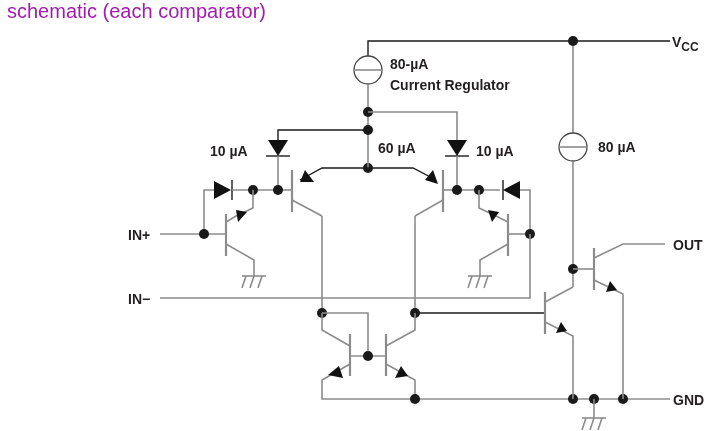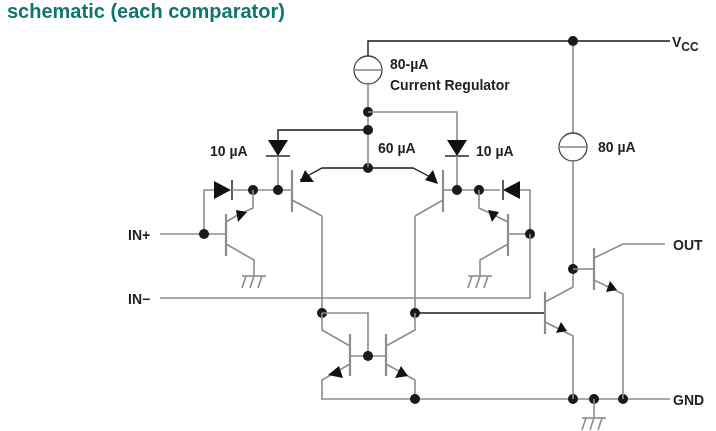--- a/index.html
+++ b/index.html
@@ -1,17 +1,17 @@
 <!DOCTYPE html>
 <html><head>
 <meta charset="utf-8">
 <style>
   html, body { margin:0; padding:0; background:#ffffff; }
   body { width:716px; height:431px; position:relative; overflow:hidden; font-family:"Liberation Sans", sans-serif; }
-  #title { position:absolute; left:7px; top:0px; font-size:20px; font-weight:bold; color:#0f766e; white-space:nowrap; }
+  #title { position:absolute; left:7px; top:0px; font-size:20px; font-weight:normal; color:#a21caf; white-space:nowrap; }
   svg { position:absolute; left:0; top:0; }
   .w { stroke:#8c8c8c; stroke-width:1.6; fill:none; }
   .wd { stroke:#1a1a1a; stroke-width:1.4; fill:none; }
   .bar { stroke:#8c8c8c; stroke-width:2.2; fill:none; }
   .dot { fill:#1a1a1a; }
   .arr { fill:#111111; }
   .lbl { font-family:"Liberation Sans", sans-serif; font-weight:bold; font-size:14px; fill:#231f20; }
   .cs { fill:#ffffff; stroke:#444; stroke-width:1.3; }
 </style>
 </head>

